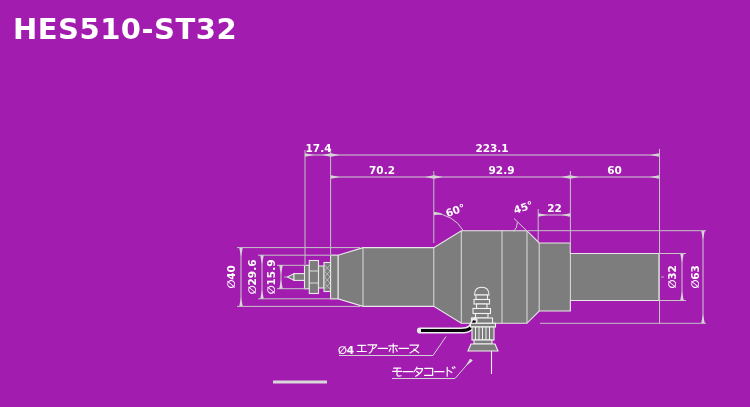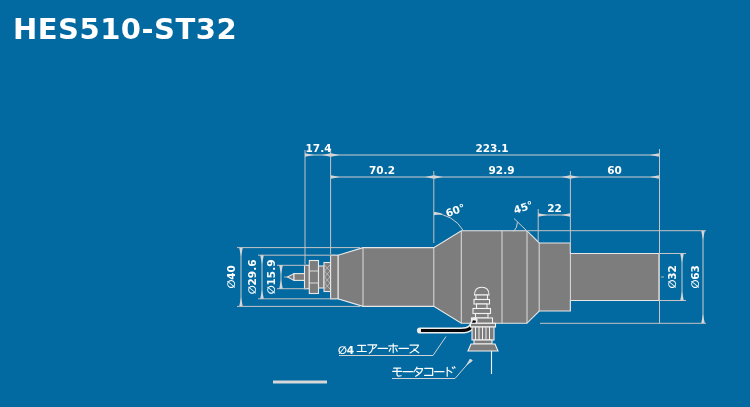--- a/index.html
+++ b/index.html
@@ -1,16 +1,16 @@
 <!DOCTYPE html>
 <html><head>
 <meta charset="utf-8">
 <style>
   html,body{margin:0;padding:0;background:#060608;}
-  .stage{position:relative;width:750px;height:407px;background:#0369a1;overflow:hidden;
+  .stage{position:relative;width:750px;height:407px;background:#a21caf;overflow:hidden;
          font-family:"DejaVu Sans","Liberation Sans",sans-serif;}
   .title{position:absolute;left:13px;top:12px;color:#ffffff;font-size:29px;font-weight:bold;
          letter-spacing:0.5px;white-space:nowrap;}
   svg{position:absolute;left:0;top:0;}
   .ext{stroke:#c4c4c4;stroke-width:1;fill:none;}
   .dim{stroke:#cfcfcf;stroke-width:1;fill:none;}
   .edge{stroke:#e8e8e8;stroke-width:1.1;fill:#7d7d7d;}
   .edge-line{stroke:#dedede;stroke-width:1;fill:none;}
   .wline{stroke:#f2f2f2;stroke-width:1.1;fill:#7d7d7d;}
   .cl{stroke:#b5b5b5;stroke-width:1;fill:none;stroke-dasharray:13 4 3 4;}

